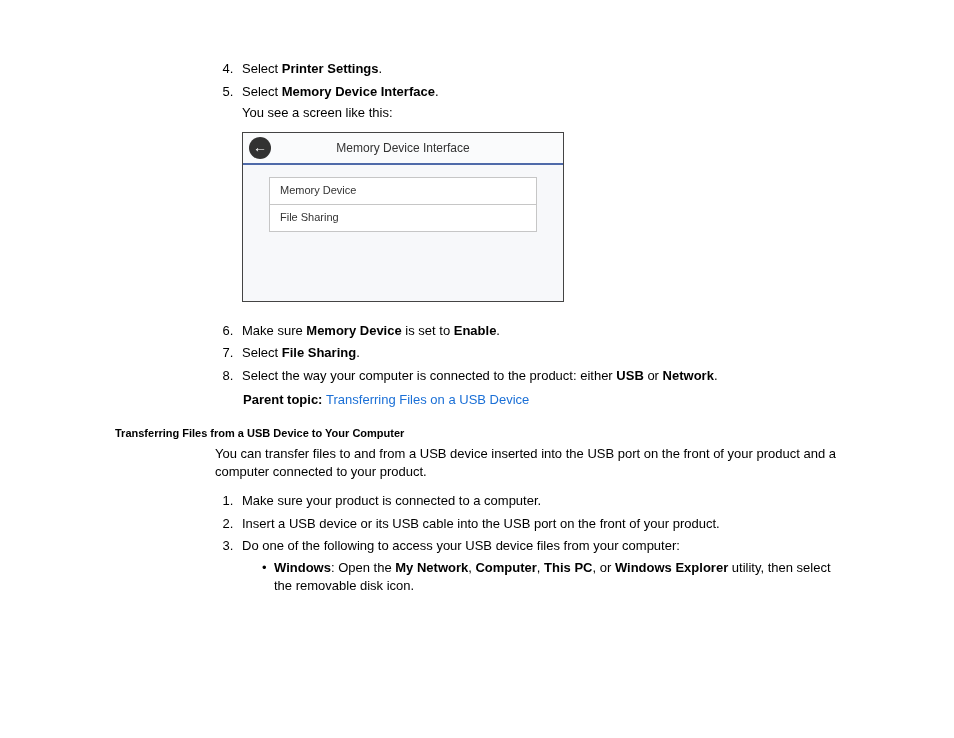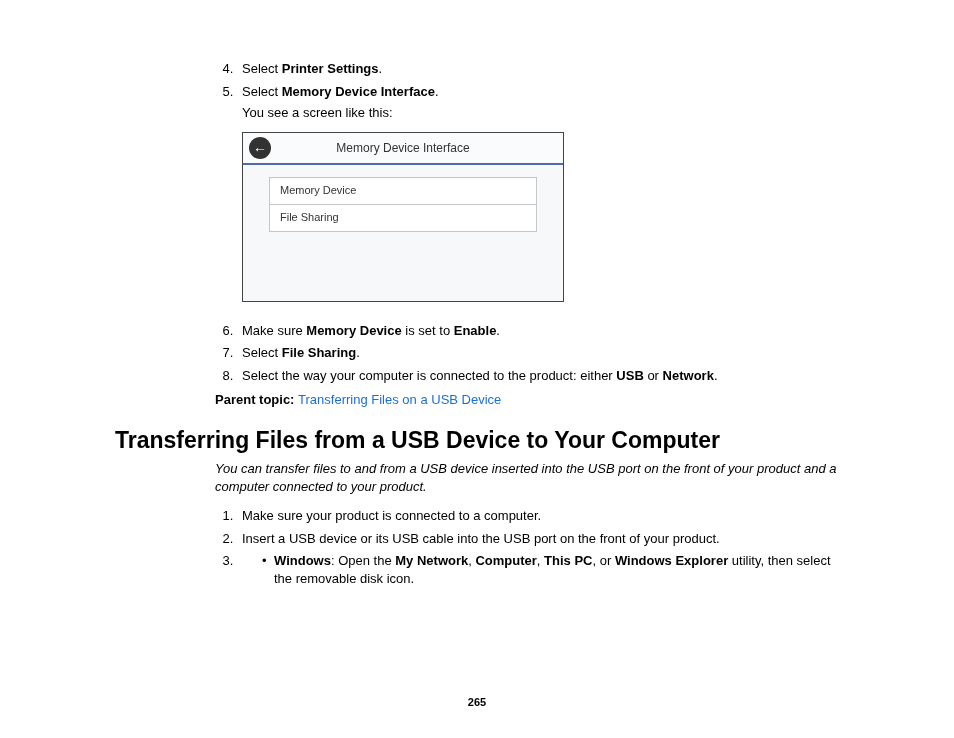--- a/index.html
+++ b/index.html
@@ -8,24 +8,24 @@
   ol.main{list-style:decimal;margin:0;padding-left:22px;}
   ol.main>li{padding-left:5px;margin-bottom:5px;line-height:1.35;}
   .afterstep{margin-top:4px;margin-bottom:6px;}
   .bold{font-weight:bold;}
   .screenshot{border:1px solid #444;width:320px;height:168px;margin:10px 0 20px 0;background:#f7f8fa;display:flex;flex-direction:column;}
   .screenshot .titlebar{height:30px;border-bottom:2px solid #4f6aa9;display:flex;align-items:center;background:#fafbfc;}
   .screenshot .backbtn{width:22px;height:22px;border-radius:50%;background:#323232;color:#fff;display:flex;align-items:center;justify-content:center;font-size:14px;margin-left:6px;}
   .screenshot .title{flex:1;text-align:center;font-size:12px;color:#333;padding-right:28px;}
   .screenshot .body{flex:1;padding:12px 26px;}
   .screenshot .row{border:1px solid #c6c6c6;background:#fff;height:26px;display:flex;align-items:center;padding:0 10px;font-size:11px;color:#333;margin-bottom:-1px;}
-  .parent{margin-top:8px;margin-bottom:20px;}
+  .parent{margin-top:8px;margin-bottom:20px;margin-left:28px;}
   a.link{color:#1a6fd6;text-decoration:none;}
-  h2.section{font-size:23px;font-weight:bold;margin:14px 0 6px 0;}
-  .para{margin:0 0 12px 0;line-height:1.35;font-style:italic;}
+  h2.section{font-size:11px;font-weight:bold;margin:14px 0 6px 0;}
+  .para{margin:0 0 12px 0;line-height:1.35;}
   ul.bullets{list-style:none;padding-left:20px;margin:4px 0;}
   ul.bullets>li{position:relative;padding-left:12px;margin-bottom:6px;line-height:1.35;}
   ul.bullets>li::before{content:"•";position:absolute;left:0;top:0;}
   .pagenum{position:absolute;bottom:30px;left:0;width:100%;text-align:center;font-size:11px;font-weight:bold;}
 </style>
 </head>
 <body>
 
 <div class="page">
 
@@ -74,23 +74,23 @@
 
   <h2 class="section">Transferring Files from a USB Device to Your Computer</h2>
 
   <div class="content">
     <p class="para">You can transfer files to and from a USB device inserted into the USB port on the front of your product and a computer connected to your product.</p>
 
     <ol class="main">
       <li>Make sure your product is connected to a computer.</li>
       <li>Insert a USB device or its USB cable into the USB port on the front of your product.</li>
       <li>
+        <span>Do one of the following to access your USB device files from your computer:</span>
         <ul class="bullets">
           <li>
             <span class="bold">Windows</span><span>: Open the </span><span class="bold">My Network</span><span>, </span><span class="bold">Computer</span><span>, </span><span class="bold">This PC</span><span>, or </span><span class="bold">Windows Explorer</span><span> utility, then select the removable disk icon.</span>
           </li>
         </ul>
       </li>
     </ol>
   </div>
 
-  <div class="pagenum">265</div>
 </div>
 
 </body></html>

